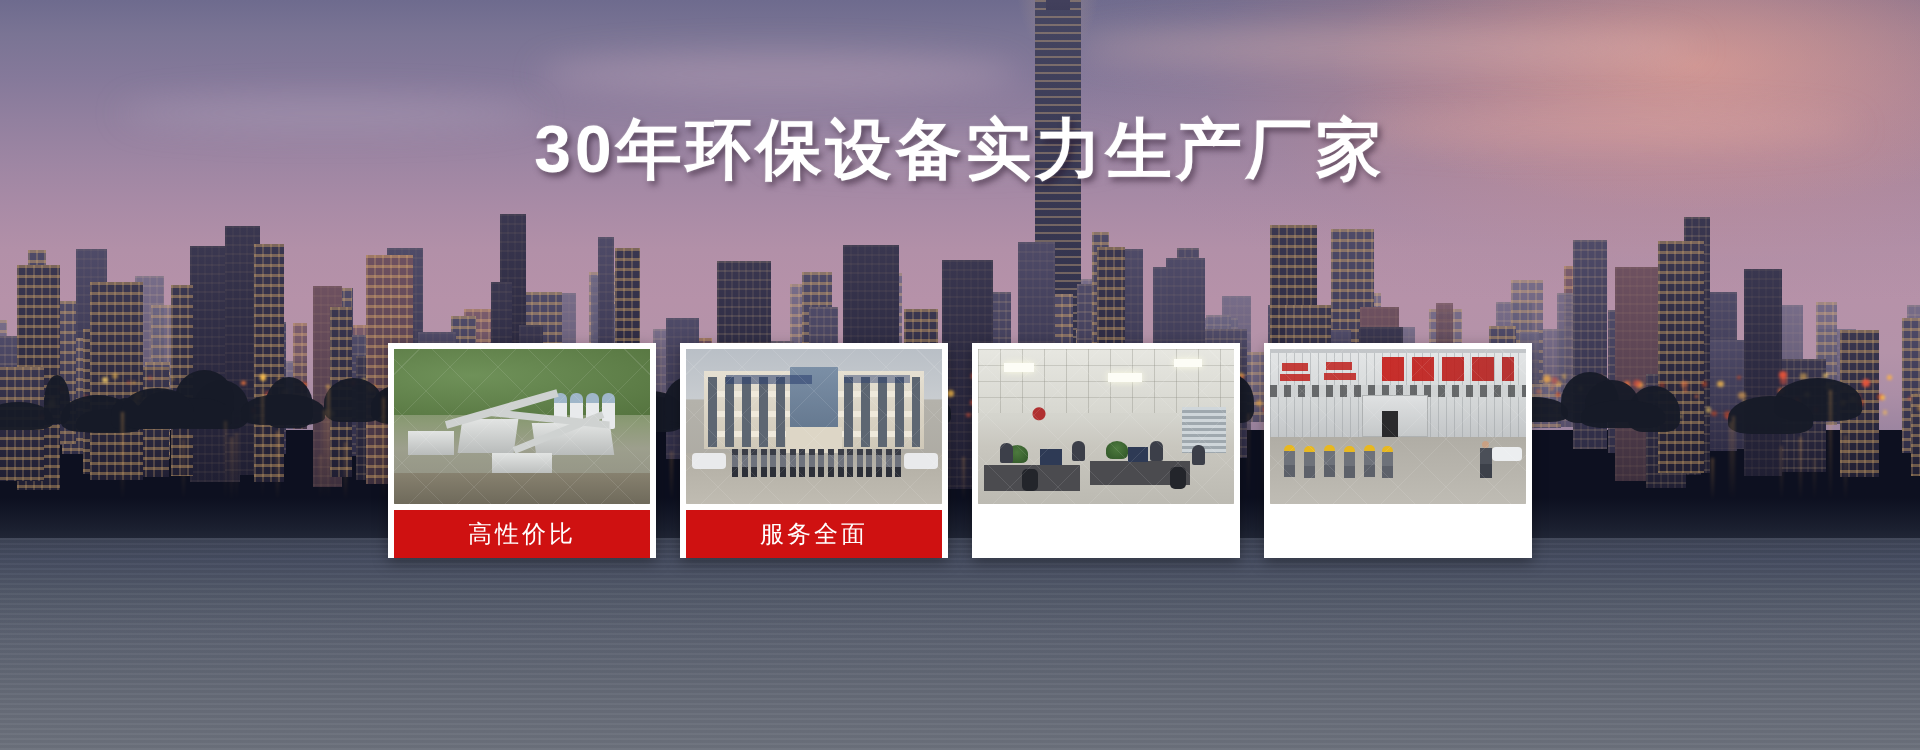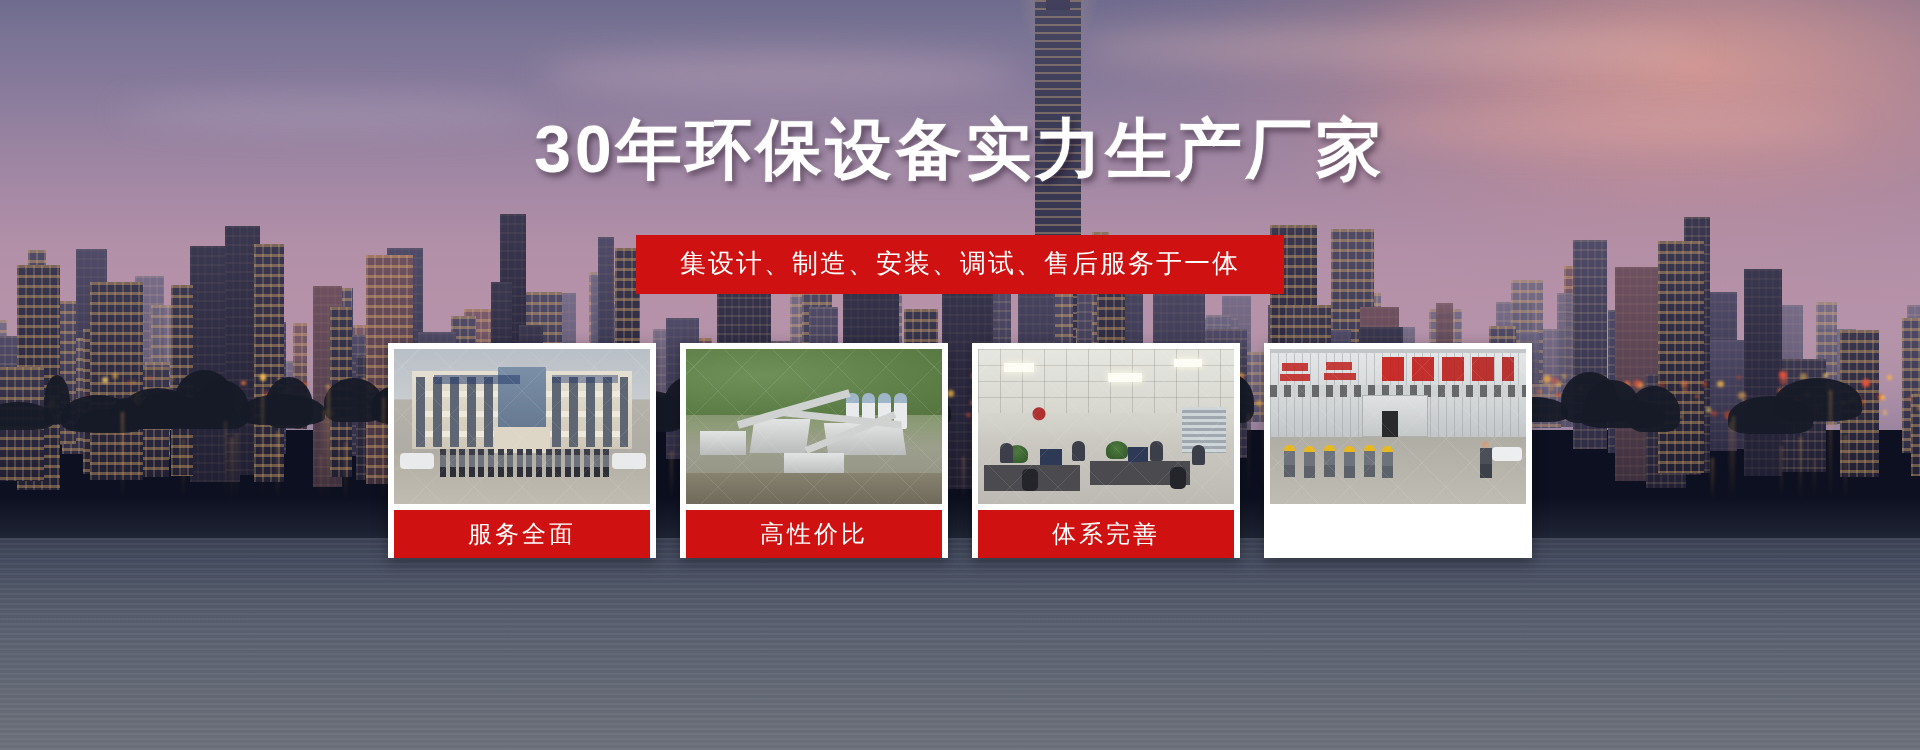--- a/index.html
+++ b/index.html
@@ -885,25 +885,43 @@
       <div class="reflect" style="left: 1344.81px; height: 43.7533px; opacity: 0.52;"></div>
       <div class="reflect" style="left: 1342.49px; height: 108.157px; opacity: 0.36;"></div>
       <div class="reflect" style="left: 775.863px; height: 55.5175px; opacity: 0.55;"></div>
       <div class="reflect" style="left: 716.553px; height: 73.2522px; opacity: 0.6;"></div>
     </div>
 
   <div class="content">
 
     <div class="headline">30年环保设备实力生产厂家</div>
 
-    <div class="subtitle-wrap">
-      <div class="subtitle">集设计、制造、安装、调试、售后服务于一体</div>
-    </div>
 
     <div class="cards">
+
+      <div class="card">
+        <div class="card-photo">
+          <div class="p2"></div>
+          <div class="p2-field"></div>
+          <div class="p2-silo" style="left:160px;"></div>
+          <div class="p2-silo" style="left:176px;"></div>
+          <div class="p2-silo" style="left:192px;"></div>
+          <div class="p2-silo" style="left:208px;"></div>
+          <div class="p2-shed" style="left:14px;  top:82px;  width:46px; height:24px;"></div>
+          <div class="p2-shed" style="left:66px;  top:70px;  width:56px; height:34px; transform:skewX(-8deg);"></div>
+          <div class="p2-shed" style="left:140px; top:74px;  width:78px; height:32px; transform:skewX(8deg);"></div>
+          <div class="p2-shed" style="left:98px;  top:104px; width:60px; height:22px;"></div>
+          <div class="p2-belt" style="left:52px;  top:72px;  width:116px; height:8px;  transform:rotate(-16deg);"></div>
+          <div class="p2-belt" style="left:96px;  top:60px;  width:120px; height:7px;  transform:rotate(6deg);"></div>
+          <div class="p2-belt" style="left:120px; top:98px;  width:96px;  height:7px;  transform:rotate(-22deg);"></div>
+          <div class="p2-road"></div>
+          <div class="wm"></div>
+        </div>
+        <div class="card-label">高性价比</div>
+      </div>
 
       <div class="card">
         <div class="card-photo">
           <div class="p1"></div>
           <div class="p1-bldg"></div>
           <div class="p1-core"></div>
           <div class="p1-portico"></div>
           <div class="p1-sign"></div>
           <div class="p1-phone"></div>
           <div class="p1-ground"></div>
@@ -929,41 +947,20 @@
               <div class="p1-person" style="left: 199.6px;"></div>
               <div class="p1-person" style="left: 209.2px;"></div>
             </div>
           <div class="wm"></div>
         </div>
         <div class="card-label">服务全面</div>
       </div>
 
       <div class="card">
         <div class="card-photo">
-          <div class="p2"></div>
-          <div class="p2-field"></div>
-          <div class="p2-silo" style="left:160px;"></div>
-          <div class="p2-silo" style="left:176px;"></div>
-          <div class="p2-silo" style="left:192px;"></div>
-          <div class="p2-silo" style="left:208px;"></div>
-          <div class="p2-shed" style="left:14px;  top:82px;  width:46px; height:24px;"></div>
-          <div class="p2-shed" style="left:66px;  top:70px;  width:56px; height:34px; transform:skewX(-8deg);"></div>
-          <div class="p2-shed" style="left:140px; top:74px;  width:78px; height:32px; transform:skewX(8deg);"></div>
-          <div class="p2-shed" style="left:98px;  top:104px; width:60px; height:22px;"></div>
-          <div class="p2-belt" style="left:52px;  top:72px;  width:116px; height:8px;  transform:rotate(-16deg);"></div>
-          <div class="p2-belt" style="left:96px;  top:60px;  width:120px; height:7px;  transform:rotate(6deg);"></div>
-          <div class="p2-belt" style="left:120px; top:98px;  width:96px;  height:7px;  transform:rotate(-22deg);"></div>
-          <div class="p2-road"></div>
-          <div class="wm"></div>
-        </div>
-        <div class="card-label">高性价比</div>
-      </div>
-
-      <div class="card">
-        <div class="card-photo">
           <div class="p3"></div>
           <div class="p3-ceil"></div>
           <div class="p3-panel" style="left:26px;  top:14px; width:30px; height:9px;"></div>
           <div class="p3-panel" style="left:130px; top:24px; width:34px; height:9px;"></div>
           <div class="p3-panel" style="left:196px; top:10px; width:28px; height:8px;"></div>
           <div class="p3-window"></div>
           <div class="p3-logo"></div>
           <div class="p3-plant" style="left:28px;  top:96px;"></div>
           <div class="p3-plant" style="left:128px; top:92px;"></div>
           <div class="p3-desk" style="left:6px;   top:116px; width:96px;  height:26px;"></div>
@@ -971,21 +968,20 @@
           <div class="p3-screen" style="left:62px;  top:100px; width:22px; height:16px;"></div>
           <div class="p3-screen" style="left:150px; top:98px;  width:20px; height:15px;"></div>
           <div class="p3-person" style="left:22px;  top:94px;"></div>
           <div class="p3-person" style="left:94px;  top:92px;"></div>
           <div class="p3-person" style="left:172px; top:92px;"></div>
           <div class="p3-person" style="left:214px; top:96px;"></div>
           <div class="p3-chair" style="left:44px;  top:120px;"></div>
           <div class="p3-chair" style="left:192px; top:118px;"></div>
           <div class="wm"></div>
         </div>
-        <div class="card-label">体系完善</div>
       </div>
 
       <div class="card">
         <div class="card-photo">
           <div class="p4"></div>
           <div class="p4-wall"></div>
           <div class="p4-redtext"></div>
           <div class="p4-slogan" style="left:12px; top:14px; width:26px; height:8px;"></div>
           <div class="p4-slogan" style="left:10px; top:25px; width:30px; height:7px;"></div>
           <div class="p4-slogan" style="left:56px; top:13px; width:26px; height:8px;"></div>

